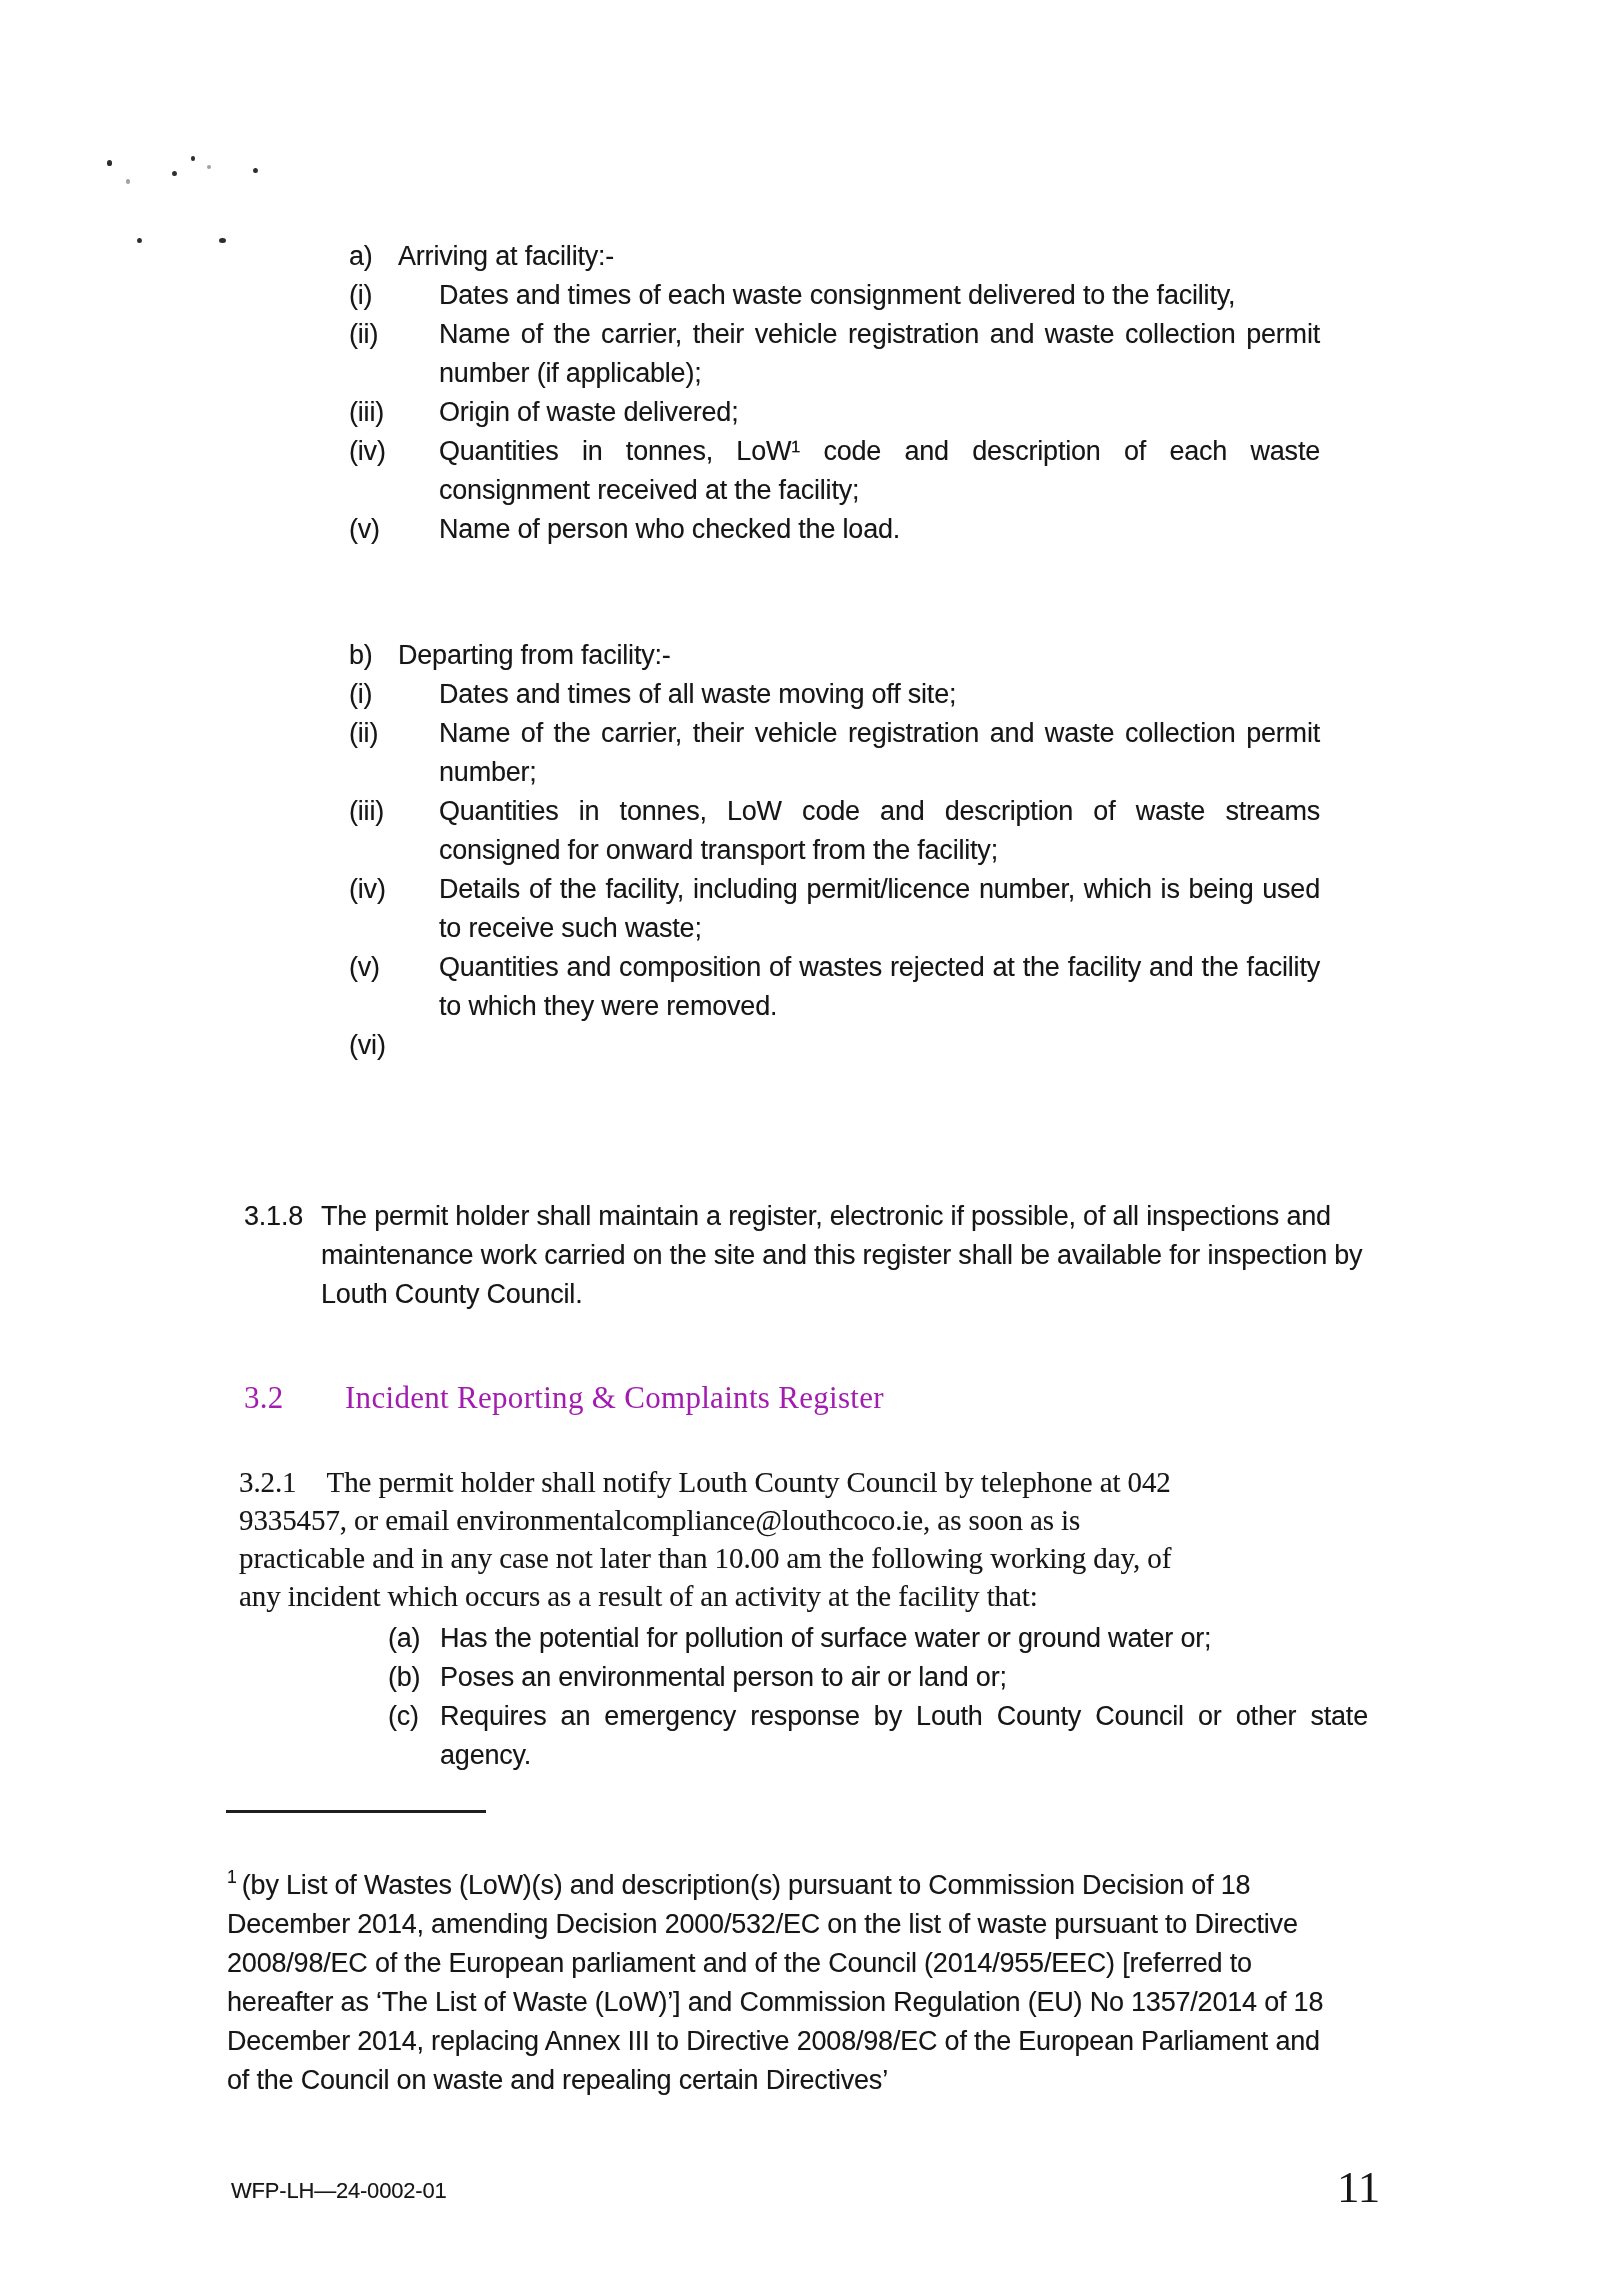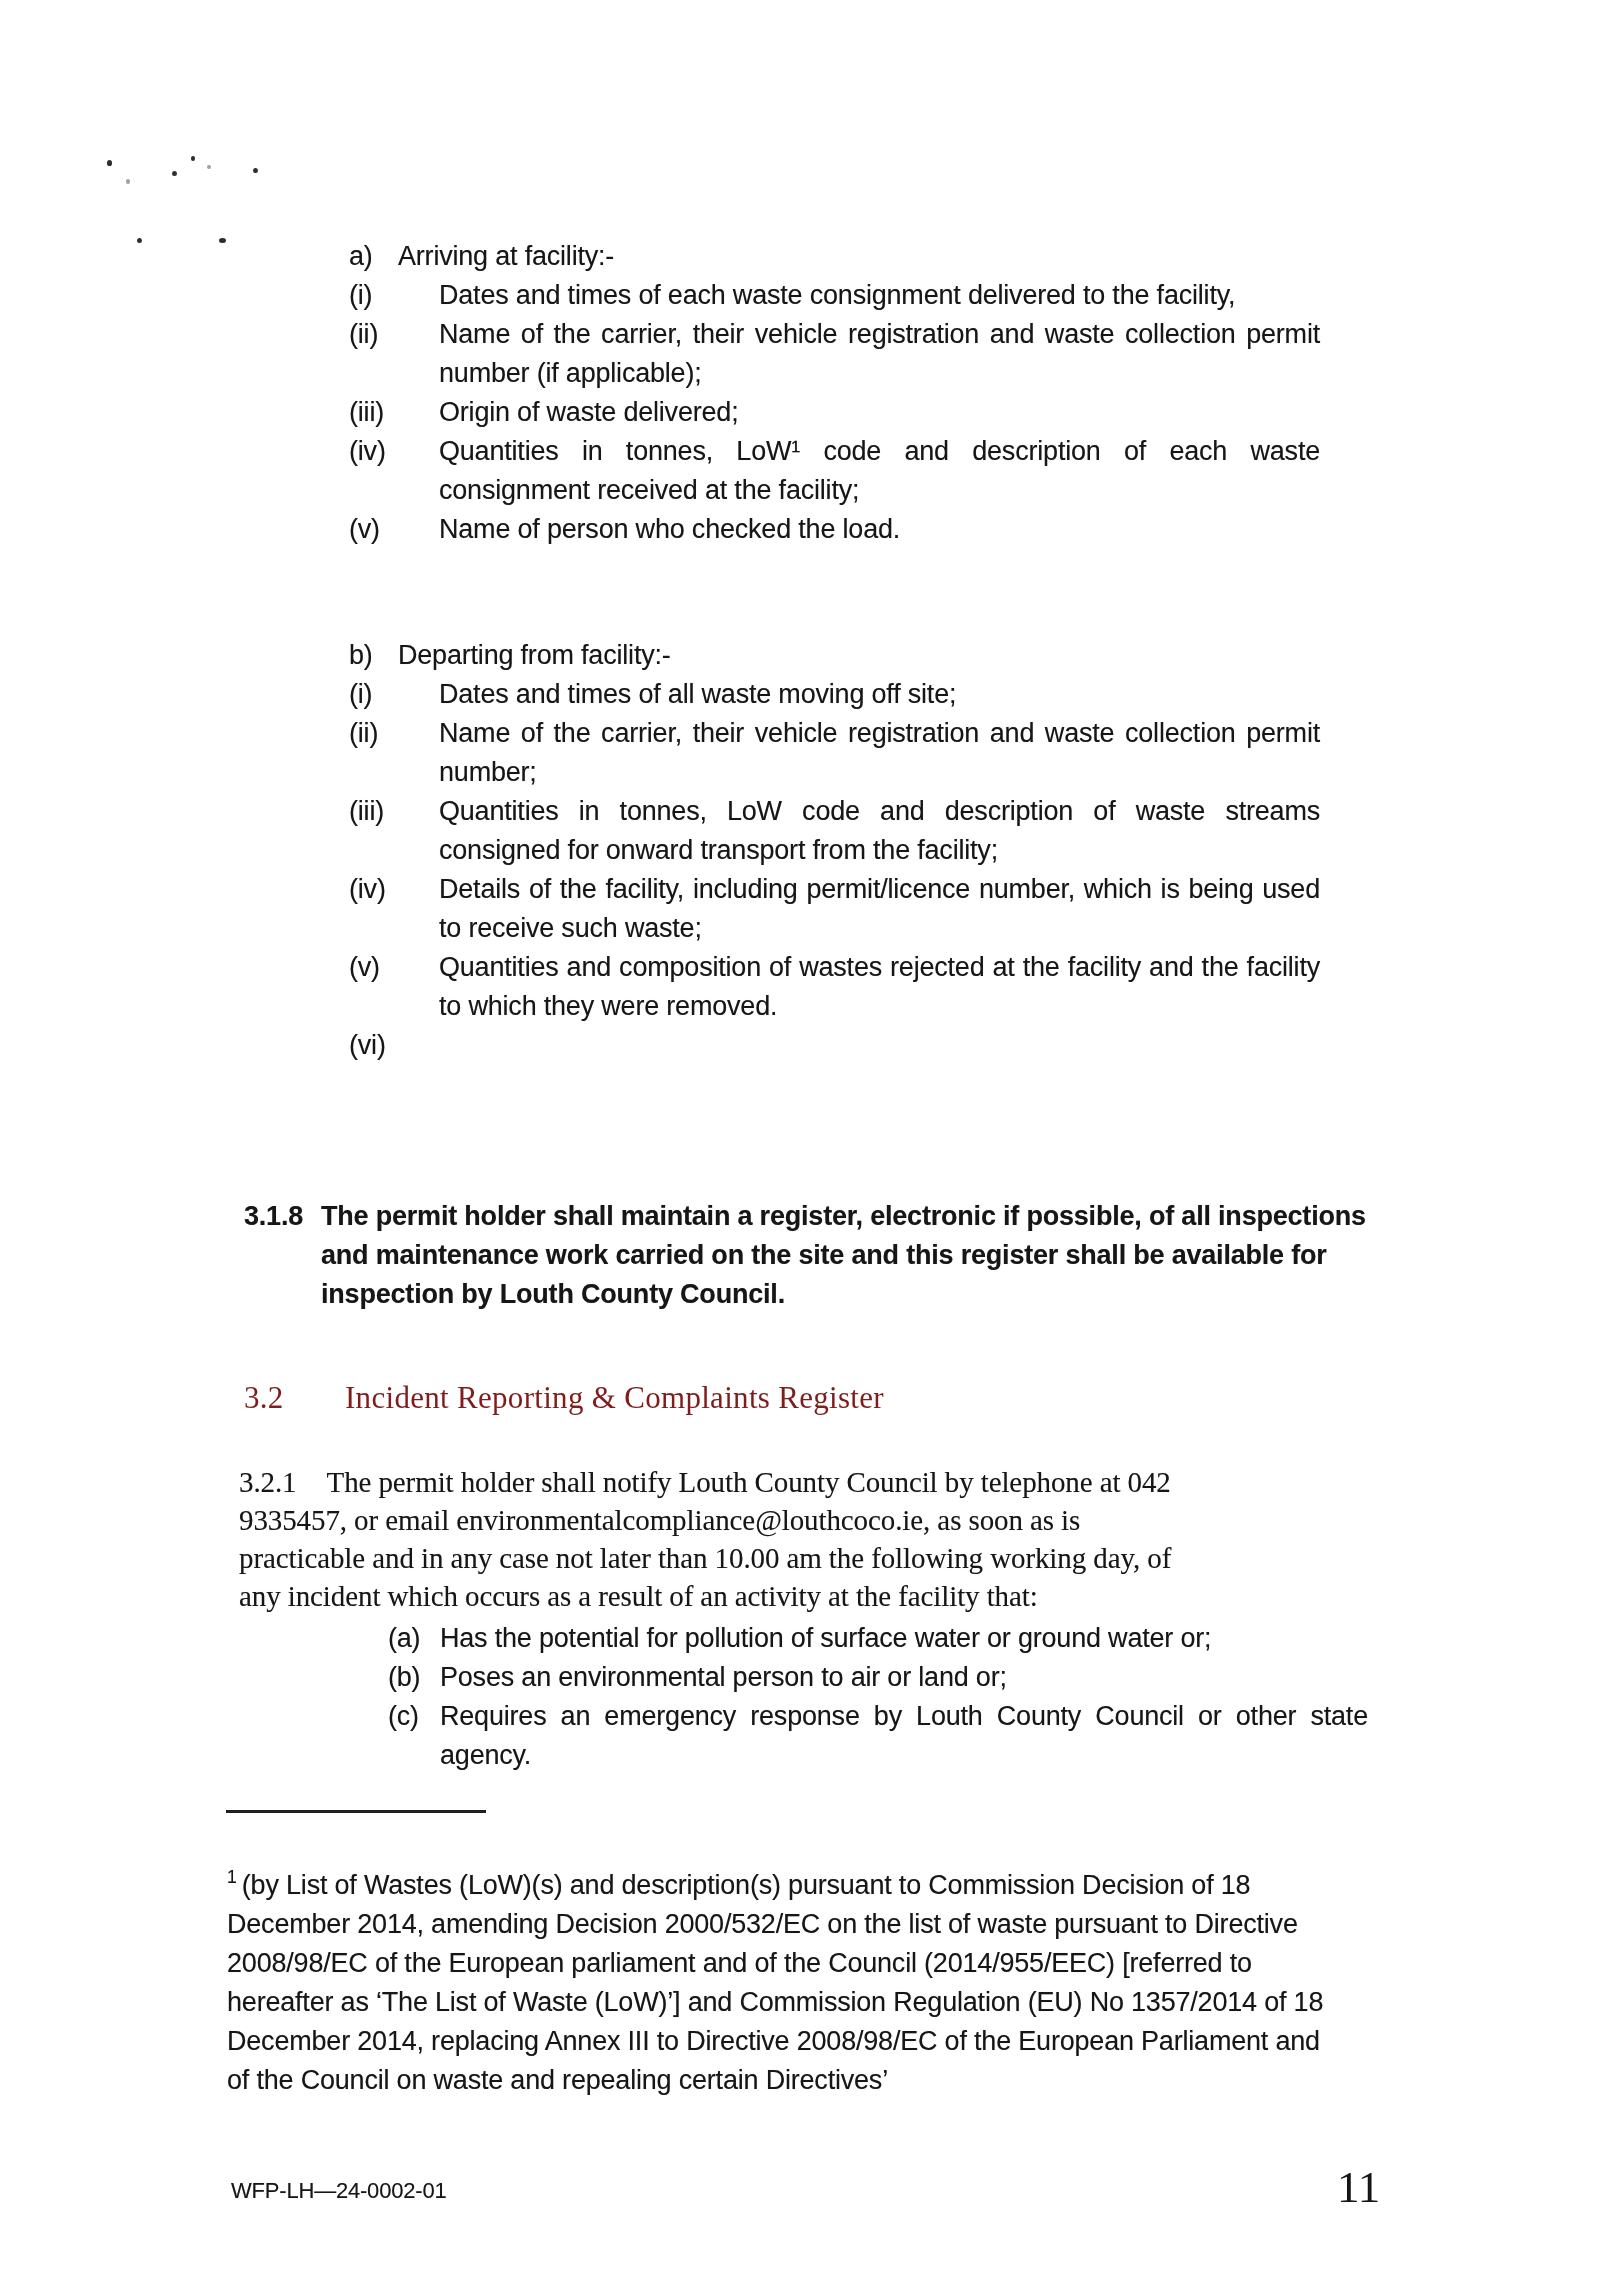--- a/index.html
+++ b/index.html
@@ -24,29 +24,29 @@
     letter-spacing: -0.1px;
     text-shadow: 0 0 0.7px rgba(0,0,0,0.3);
   }
   .row { display: flex; align-items: flex-start; }
   
   .outline { left: 349px; width: 1019px; }
   .outline-marker { flex: 0 0 49px; }
   .sub-row .sub-marker { flex: 0 0 90px; }
   .sub-row .sub-text { flex: 0 0 881px; text-align: justify; }
   
-  .clause318 { left: 244px; width: 1125px; font-weight: bold; }
+  .clause318 { left: 244px; width: 1125px; }
   .clause318 .num { flex: 0 0 77px; }
   .clause318 .txt { flex: 0 0 1048px; }
   
   .heading32 {
     left: 244px; width: 1244px;
     font-family: "Liberation Serif", "DejaVu Serif", serif;
     font-size: 31px; line-height: 39px;
-    color: #7f1d1d;
+    color: #a21caf;
     letter-spacing: 0.3px;
   }
   .heading32 .num { flex: 0 0 101px; }
   
   .clause321 { left: 239px; width: 959px; }
   .clause321 .num { margin-right: 30px; }
   
   .abc { left: 388px; width: 980px; }
   .abc .abc-marker { flex: 0 0 52px; }
   .abc .abc-text { flex: 0 0 928px; text-align: justify; }

